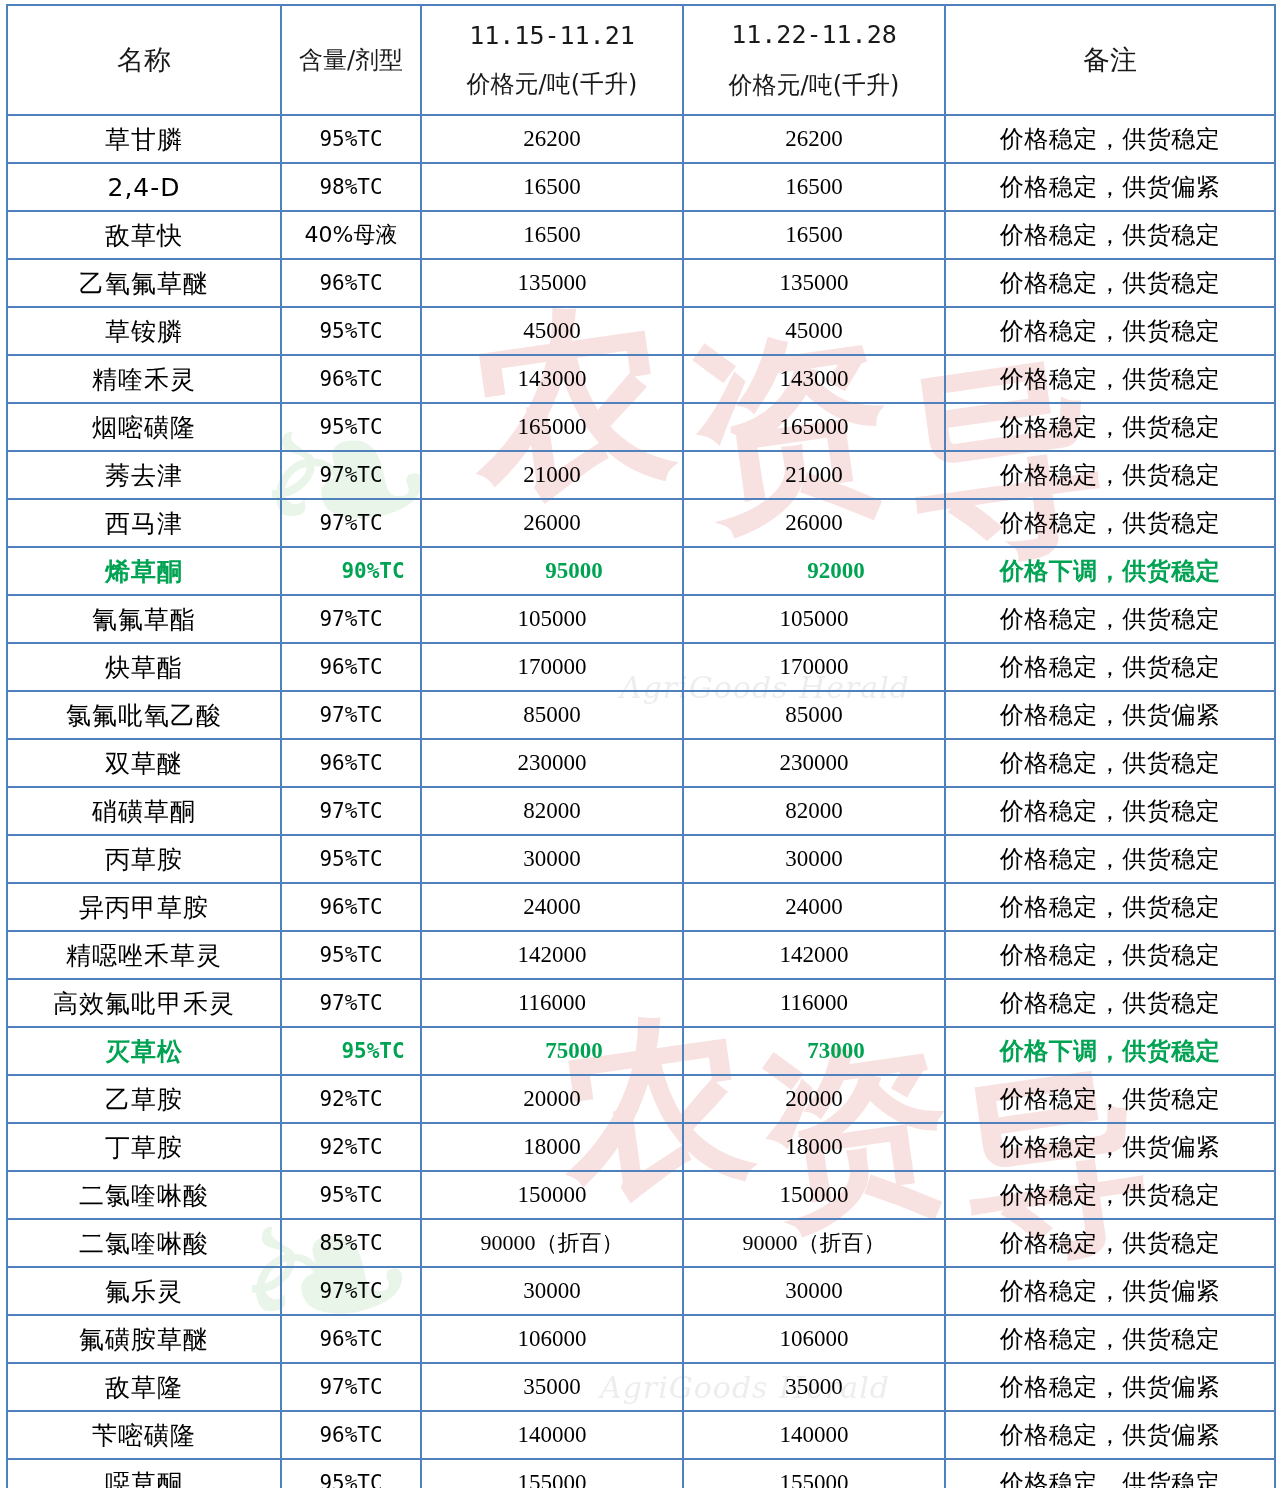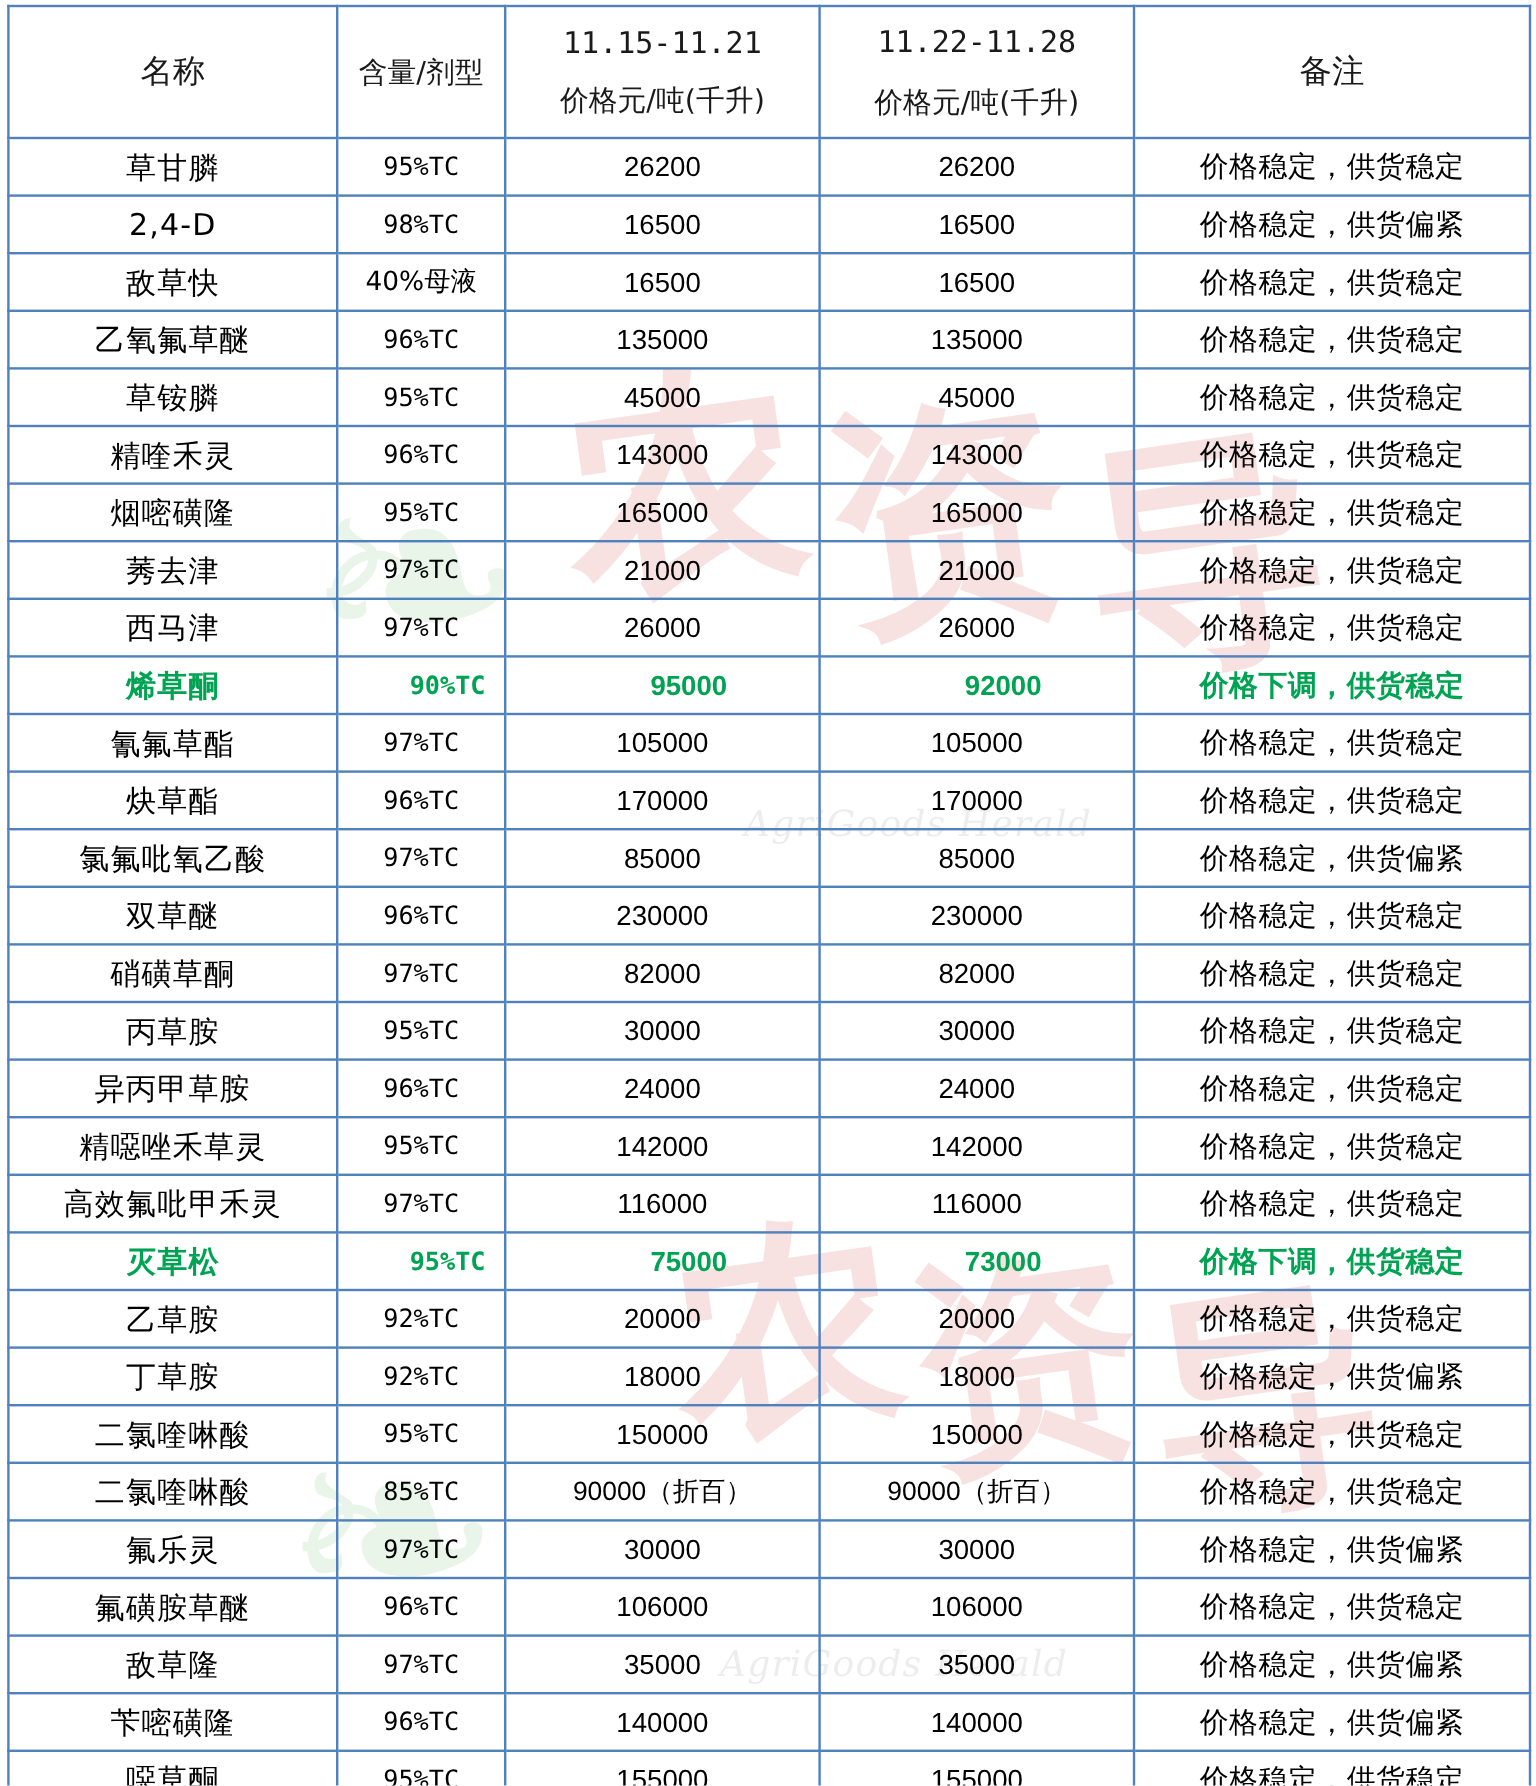--- a/index.html
+++ b/index.html
@@ -108,21 +108,21 @@
   }
   .c-spec {
     font-family: "DejaVu Sans Mono", "Liberation Mono", monospace;
     font-size: 21px;
   }
   .c-spec.cn {
     font-family: "DejaVu Sans", "Liberation Sans", sans-serif;
     font-size: 22px;
   }
   .c-price {
-    font-family: Liberation Sans, sans-serif;
+    font-family: Liberation Serif, serif;
     font-size: 23px;
   }
   .c-price.has-cn {
     font-size: 22px;
     margin-top: 29px;
   }
   .c-note {
     font-size: 24px;
     letter-spacing: 0.5px;
   }

